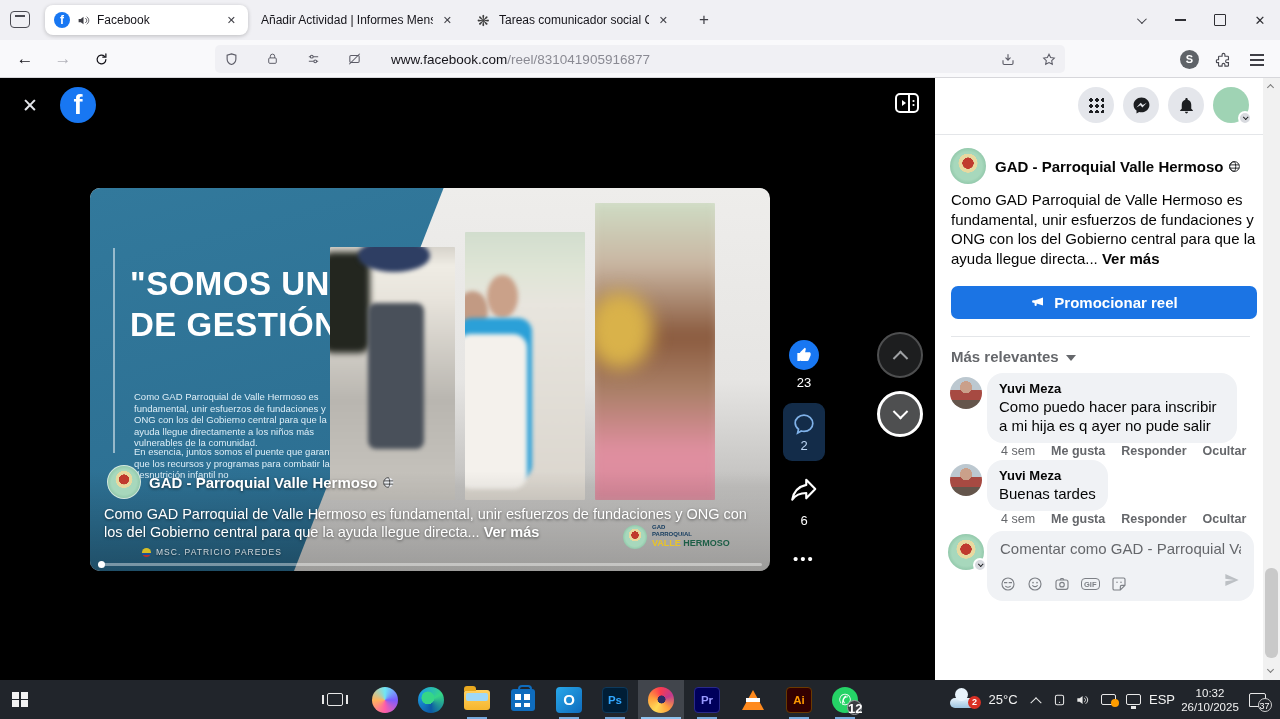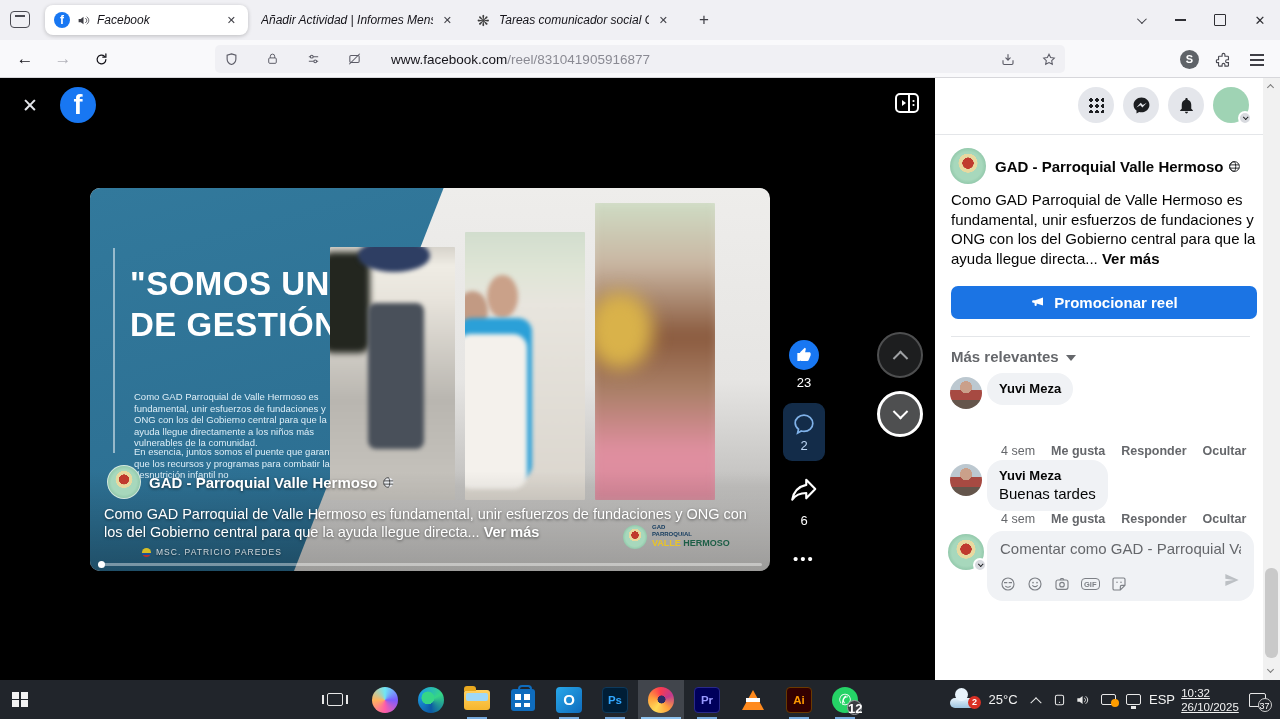--- a/index.html
+++ b/index.html
@@ -5,21 +5,21 @@
   * { margin:0; padding:0; box-sizing:border-box; }
   body { font-family:"Liberation Sans", sans-serif; }
   #app { position:relative; width:1280px; height:719px; overflow:hidden; background:#000; }
 
   
   .tabbar { position:absolute; top:0; left:0; width:1280px; height:40px; background:#f0f0f4; }
   .ffview { position:absolute; left:10px; top:11px; width:20px; height:17px; border:1.6px solid #4a4a52; border-radius:4px; }
   .ffview::before { content:""; position:absolute; left:4px; right:4px; top:3px; height:1.6px; background:#4a4a52; }
   .tab { position:absolute; top:5px; height:30px; display:flex; align-items:center; gap:7px; padding:0 9px; border-radius:8px; font-size:12px; color:#15141a; }
   .tab.active { background:#fff; box-shadow:0 1px 4px rgba(0,0,0,.22); }
-  .tab-label { white-space:nowrap; overflow:hidden; flex:1;font-style:italic; }
+  .tab-label { white-space:nowrap; overflow:hidden; flex:1; }
   .tab-close { color:#3f3f46; font-size:11px; padding:2px 3px; }
   .fb-fav { width:16px; height:16px; border-radius:50%; background:#1877f2; color:#fff; font-weight:bold; font-size:12px; display:flex; align-items:center; justify-content:center; flex:none; }
   .gpt-fav { width:15px; height:15px; color:#3d3d3d; font-size:15px; line-height:15px; flex:none; }
   .newtab { position:absolute; left:692px; top:9px; width:24px; height:24px; font-size:17px; color:#3f3f46; text-align:center; line-height:22px; border-radius:4px; }
   .win-controls { position:absolute; right:0; top:0; height:40px; display:flex; align-items:center; }
   .wc { width:40px; height:40px; display:flex; align-items:center; justify-content:center; color:#2f2f34; }
   .chev { display:inline-block; width:7px; height:7px; border-right:1.7px solid #3f3f46; border-bottom:1.7px solid #3f3f46; transform:rotate(45deg) translateY(-2px); }
   .wc-min::before { content:""; width:11px; height:1.6px; background:#2f2f34; }
   .wc-max::before { content:""; width:10px; height:10px; border:1.4px solid #2f2f34; border-radius:1px; }
   .wc-close { font-size:13px; }
@@ -177,21 +177,21 @@
   .tray-item { position:absolute; top:0; height:39px; display:flex; align-items:center; justify-content:center; color:#f2f2f2; }
   .cloud { position:relative; width:26px; height:16px; }
   .cloud::before { content:""; position:absolute; left:0; bottom:0; width:26px; height:10px; border-radius:6px; background:linear-gradient(180deg,#e8f3fb,#9cc3e0); }
   .cloud::after { content:""; position:absolute; left:5px; top:-4px; width:13px; height:13px; border-radius:50%; background:#e8f3fb; }
   .wx-badge { right:-5px; top:4px; width:13px; height:13px; line-height:13px; font-size:9px; background:#d93025; z-index:2; }
   .tray-txt { font-size:13px; color:#f2f2f2; }
   .tray-chev { width:8px; height:8px; border-right:1.7px solid #e8e8e8; border-bottom:1.7px solid #e8e8e8; transform:rotate(-135deg) translate(-2px,-2px); }
   .mono-rect { width:15px; height:11px; border:1.6px solid #e8e8e8; border-radius:2px; position:relative; }
   .orangedot { position:absolute; right:-4px; bottom:-3px; width:8px; height:8px; border-radius:50%; background:#ff9d00; }
   .mono-rect.net::after { content:""; position:absolute; left:4px; bottom:-5px; width:5px; height:3px; background:#e8e8e8; }
-  .clock { font-size:11.5px; line-height:14px; text-align:left; color:#f2f2f2;text-decoration:underline; }
+  .clock { font-size:11.5px; line-height:14px; text-align:center; color:#f2f2f2; }
   .notif { width:17px; height:14px; border:1.6px solid #e8e8e8; border-radius:2px 2px 2px 0; position:relative; }
   .notif-badge { right:-7px; bottom:-6px; width:14px; height:14px; line-height:14px; font-size:9px; background:#21252b; border:1px solid #cfcfcf; font-weight:normal; }
 </style>
 </head>
 <body>
 
 <div id="app">
 
   <div class="tabbar">
     <span class="ffview"></span>
@@ -439,20 +439,21 @@
     <div class="divider2"></div>
 
     <div class="sort">
       <span>Más relevantes</span>
         <span class="caret"></span>
     </div>
 
     <span class="cmt-av" style="top:299px;"></span>
     <div class="bubble" style="top:295px;">
       <div class="bub-author">Yuvi Meza</div>
+      <div class="bub-text">Como puedo hacer para inscribir a mi hija es q ayer no pude salir</div>
     </div>
     <div class="cmt-meta" style="top:366px;">
       <span>4 sem</span>
       <b>Me gusta</b>
       <b>Responder</b>
       <b>Ocultar</b>
     </div>
 
     <span class="cmt-av" style="top:386px;"></span>
     <div class="bubble" style="top:382px;">

